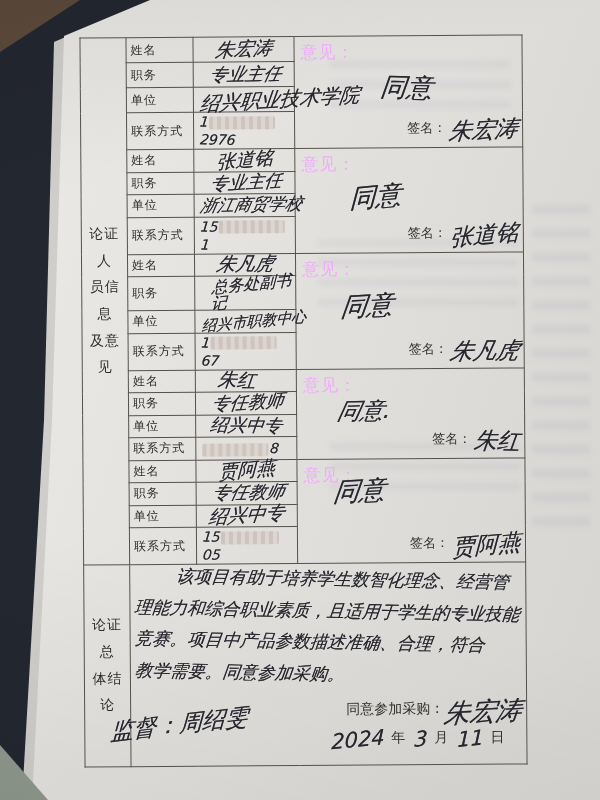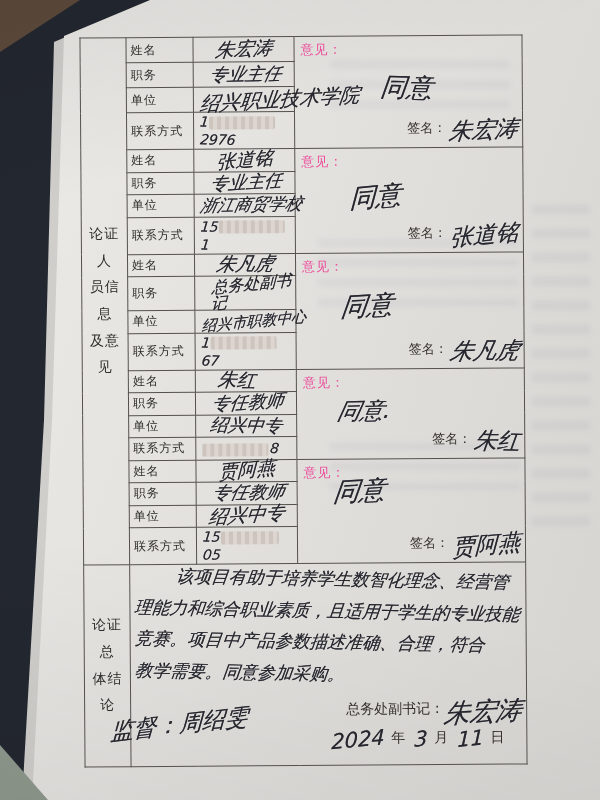--- a/index.html
+++ b/index.html
@@ -45,21 +45,21 @@
   .val-title{font-size:18px;margin-left:12px;}
   .val-unit{font-size:17px;white-space:nowrap;margin-left:2px;}
   .val-contact{font-size:14px;margin-left:2px;}
   .redact{display:inline-block;vertical-align:middle;height:13px;border-radius:2px;
     background:repeating-linear-gradient(90deg,#cdc4be 0 4px,#ddd5cf 4px 8px),
                repeating-linear-gradient(0deg,rgba(255,255,255,.35) 0 3px,rgba(0,0,0,.05) 3px 6px);
     filter:blur(.7px);}
   .redact.w1{width:58px;} .redact.w2{width:66px;}
 
   td.op{vertical-align:top;}
-  .op-label{font-size:13px;letter-spacing:1px;color:#ec4899;position:absolute;left:6px;top:4px;}
+  .op-label{font-size:17px;letter-spacing:1px;color:#f0abfc;position:absolute;left:6px;top:4px;}
   .op-val{position:absolute;left:38%;top:34%;font-size:26px;}
   .sign-line{position:absolute;right:4px;bottom:5px;font-size:13px;color:#34312c;white-space:nowrap;}
   .sign-line .hw{font-size:23px;vertical-align:-6px;margin-left:3px;}
 
   td.concl{vertical-align:top;padding:8px 10px 4px 14px;}
   .c-line{display:block;font-size:17.5px;line-height:1.8;white-space:nowrap;}
   .leader-row{margin-top:10px;text-align:right;font-size:14px;color:#34312c;white-space:nowrap;}
   .leader-row .hw{font-size:26px;vertical-align:-8px;}
   .date-row{margin-top:4px;text-align:right;font-size:14px;color:#34312c;padding-right:18px;white-space:nowrap;}
   .date-row .hw{font-size:21px;vertical-align:-4px;margin:0 6px;}
@@ -210,21 +210,21 @@
           <td class="sec">
             <div>论证总</div>
             <div>体结论</div>
           </td>
           <td class="concl" colspan="3">
             <span class="hw hw-b c-line" style="padding-left:42px;">该项目有助于培养学生数智化理念、经营管</span>
             <span class="hw hw-b c-line">理能力和综合职业素质，且适用于学生的专业技能</span>
             <span class="hw hw-b c-line">竞赛。项目中产品参数描述准确、合理，符合</span>
             <span class="hw hw-b c-line">教学需要。同意参加采购。</span>
             <div class="leader-row">
-              <span>总务处副书记：</span><span class="hw hw-a">朱宏涛</span>
+              <span>同意参加采购：</span><span class="hw hw-a">朱宏涛</span>
             </div>
             <div class="date-row">
               <span class="hw hw-d">2024</span><span>年</span>
               <span class="hw hw-d">3</span><span>月</span>
               <span class="hw hw-d">11</span><span>日</span>
             </div>
           </td>
         </tr>
       </tbody>
     </table>

